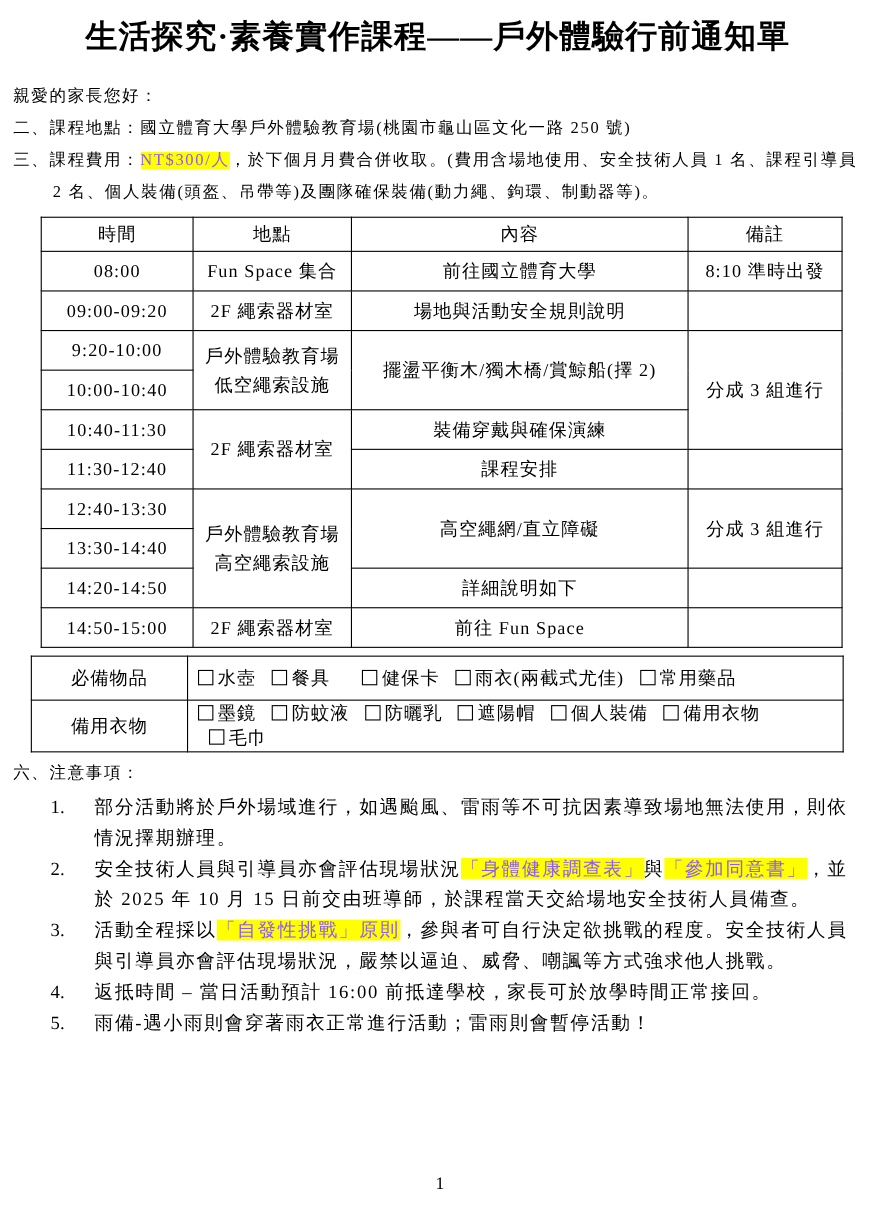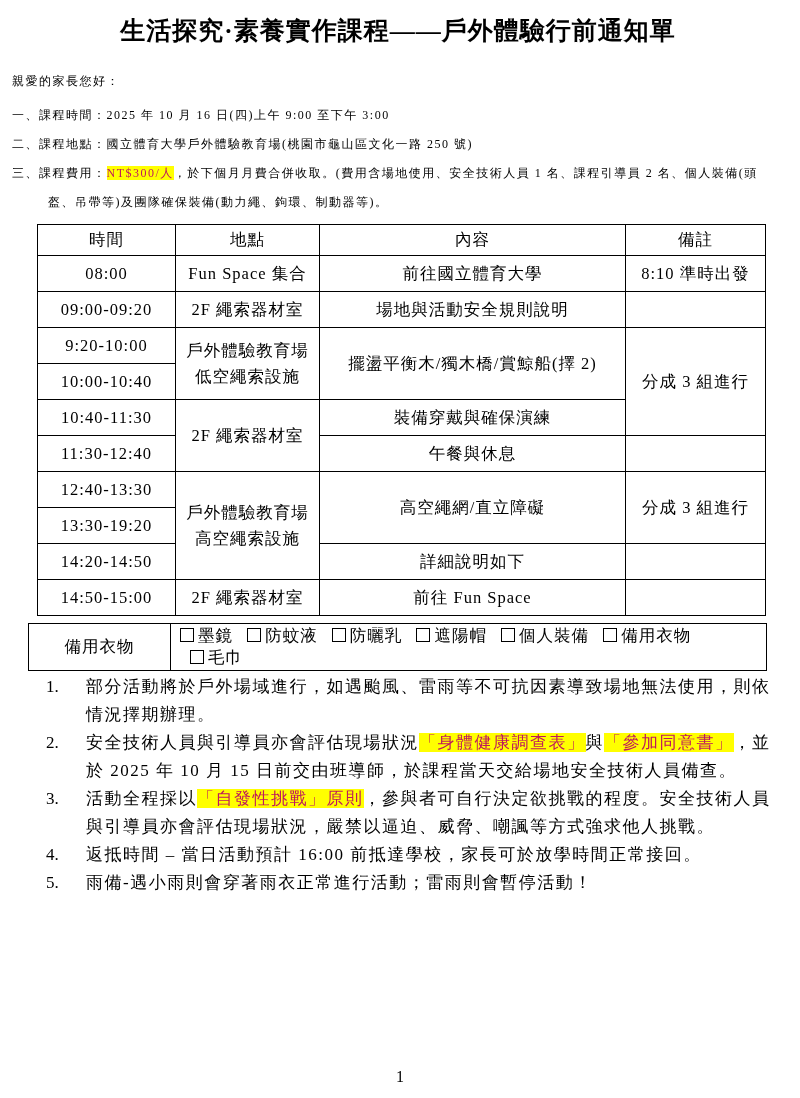--- a/index.html
+++ b/index.html
@@ -7,32 +7,32 @@
     position:relative;
     width:800px;height:1098px;
     box-sizing:border-box;
     background:#fff;color:#000;
     padding:8px 16px 0 12px;
     font-family:"Liberation Serif","DejaVu Serif",serif;
     overflow:hidden;
   }
   .title{
     text-align:center;
-    font-size:25px;font-weight:bold;
+    font-size:29px;font-weight:bold;
     letter-spacing:1px;
     margin:6px 0 20px 0;
   }
   .line{
-    font-size:12px;
+    font-size:15px;
     letter-spacing:1.5px;
     line-height:29px;
   }
   .intro{text-indent:34px;}
   .hang{padding-left:36px;text-indent:-36px;}
-  .hl{background:#ffff00;color:#be185d;padding:0;}
+  .hl{background:#ffff00;color:#8b5cf6;padding:0;}
   
   table.sched{
     border-collapse:collapse;
     table-layout:fixed;
     width:728px;
     margin:7px 0 0 25px;
   }
   table.sched th, table.sched td{
     border:1.5px solid #000;
     text-align:center;
@@ -97,21 +97,20 @@
 </head>
 <body>
 
 <div class="page">
 
   <div class="title">生活探究·素養實作課程——戶外體驗行前通知單</div>
 
   <div class="line">親愛的家長您好：</div>
 
 
-  <div class="line sp"><span>一、課程時間：</span><span>2025 年 10 月 16 日(四)上午 9:00 至下午 3:00</span></div>
 
   <div class="line"><span>二、課程地點：</span><span>國立體育大學戶外體驗教育場(桃園市龜山區文化一路 250 號)</span></div>
 
   <div class="line hang"><span>三、課程費用：</span><mark class="hl">NT$300/人</mark><span>，於下個月月費合併收取。(費用含場地使用、安全技術人員 1 名、課程引導員 2 名、個人裝備(頭盔、吊帶等)及團隊確保裝備(動力繩、鉤環、制動器等)。</span></div>
 
 
   <table class="sched">
     <colgroup>
         <col style="width:138px">
         <col style="width:144px">
@@ -149,34 +148,34 @@
     <tr>
       <td>10:00-10:40</td>
     </tr>
     <tr>
       <td>10:40-11:30</td>
       <td rowspan="2">2F 繩索器材室</td>
       <td>裝備穿戴與確保演練</td>
     </tr>
     <tr>
       <td>11:30-12:40</td>
-      <td>午餐與休息</td>
+      <td>課程安排</td>
       <td></td>
     </tr>
     <tr>
       <td>12:40-13:30</td>
       <td rowspan="3">
         <div>戶外體驗教育場</div>
         <div>高空繩索設施</div>
       </td>
       <td rowspan="2">高空繩網/直立障礙</td>
       <td rowspan="2">分成 3 組進行</td>
     </tr>
     <tr>
-      <td>13:30-19:20</td>
+      <td>13:30-14:40</td>
     </tr>
     <tr>
       <td>14:20-14:50</td>
       <td>詳細說明如下</td>
       <td></td>
     </tr>
     <tr>
       <td>14:50-15:00</td>
       <td>2F 繩索器材室</td>
       <td>前往 Fun Space</td>
@@ -185,35 +184,46 @@
   </tbody>
     </table>
 
 
   <table class="equip">
     <colgroup>
         <col style="width:142px">
         <col style="width:596px">
       </colgroup>
     <tbody>
+        <tr>
+      <td class="lbl">必備物品</td>
+      <td class="items row1">
+        <span class="itm"><span class="cb"></span><span>水壺</span></span>
+        <span class="itm"><span class="cb"></span><span>餐具</span></span>
+        <span class="itm"><span class="cb"></span><span>健保卡</span></span>
+        <span class="itm"><span class="cb"></span><span>雨衣(兩截式尤佳)</span></span>
+        <span class="itm"><span class="cb"></span><span>常用藥品</span></span>
+      </td>
+    </tr>
     <tr>
       <td class="lbl">備用衣物</td>
       <td class="items row2">
         <span class="itm"><span class="cb"></span><span>墨鏡</span></span>
         <span class="itm"><span class="cb"></span><span>防蚊液</span></span>
         <span class="itm"><span class="cb"></span><span>防曬乳</span></span>
         <span class="itm"><span class="cb"></span><span>遮陽帽</span></span>
         <span class="itm"><span class="cb"></span><span>個人裝備</span></span>
         <span class="itm"><span class="cb"></span><span>備用衣物</span></span>
         <span class="itm"><span class="cb"></span><span>毛巾</span></span>
       </td>
     </tr>
   </tbody>
     </table>
 
+  <div class="line sp">六、注意事項：</div>
 
   <div class="notes">
     <div class="note">
       <span class="num">1.</span>
       <span class="body"><span>部分活動將於戶外場域進行，如遇颱風、雷雨等不可抗因素導致場地無法使用，則依情況擇期辦理。</span><mark class="hl"></mark><span></span><mark class="hl"></mark><span></span></span>
     </div>
     <div class="note">
       <span class="num">2.</span>
       <span class="body"><span>安全技術人員與引導員亦會評估現場狀況</span><mark class="hl">「身體健康調查表」</mark><span>與</span><mark class="hl">「參加同意書」</mark><span>，並於 2025 年 10 月 15 日前交由班導師，於課程當天交給場地安全技術人員備查。</span></span>
     </div>

